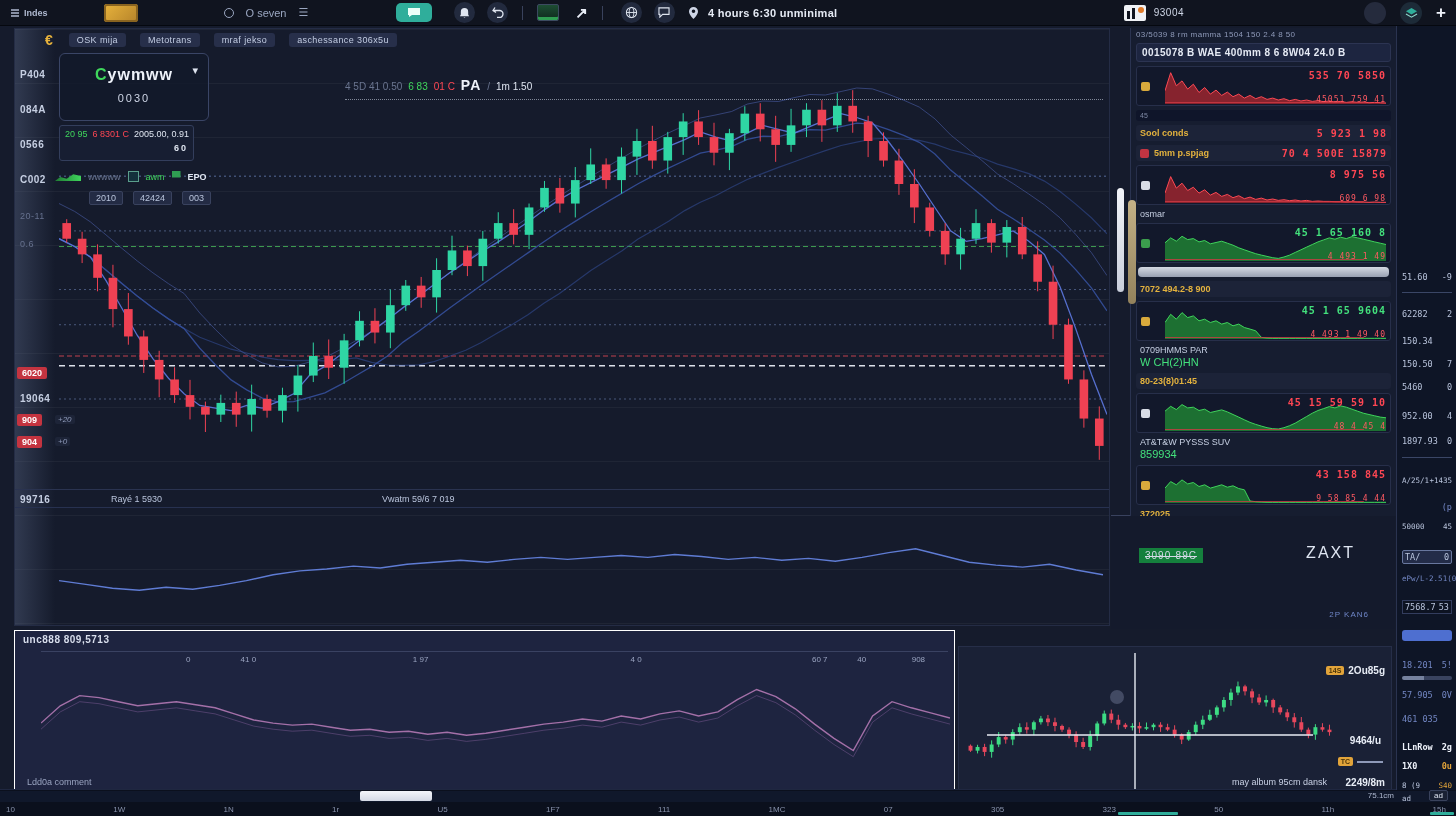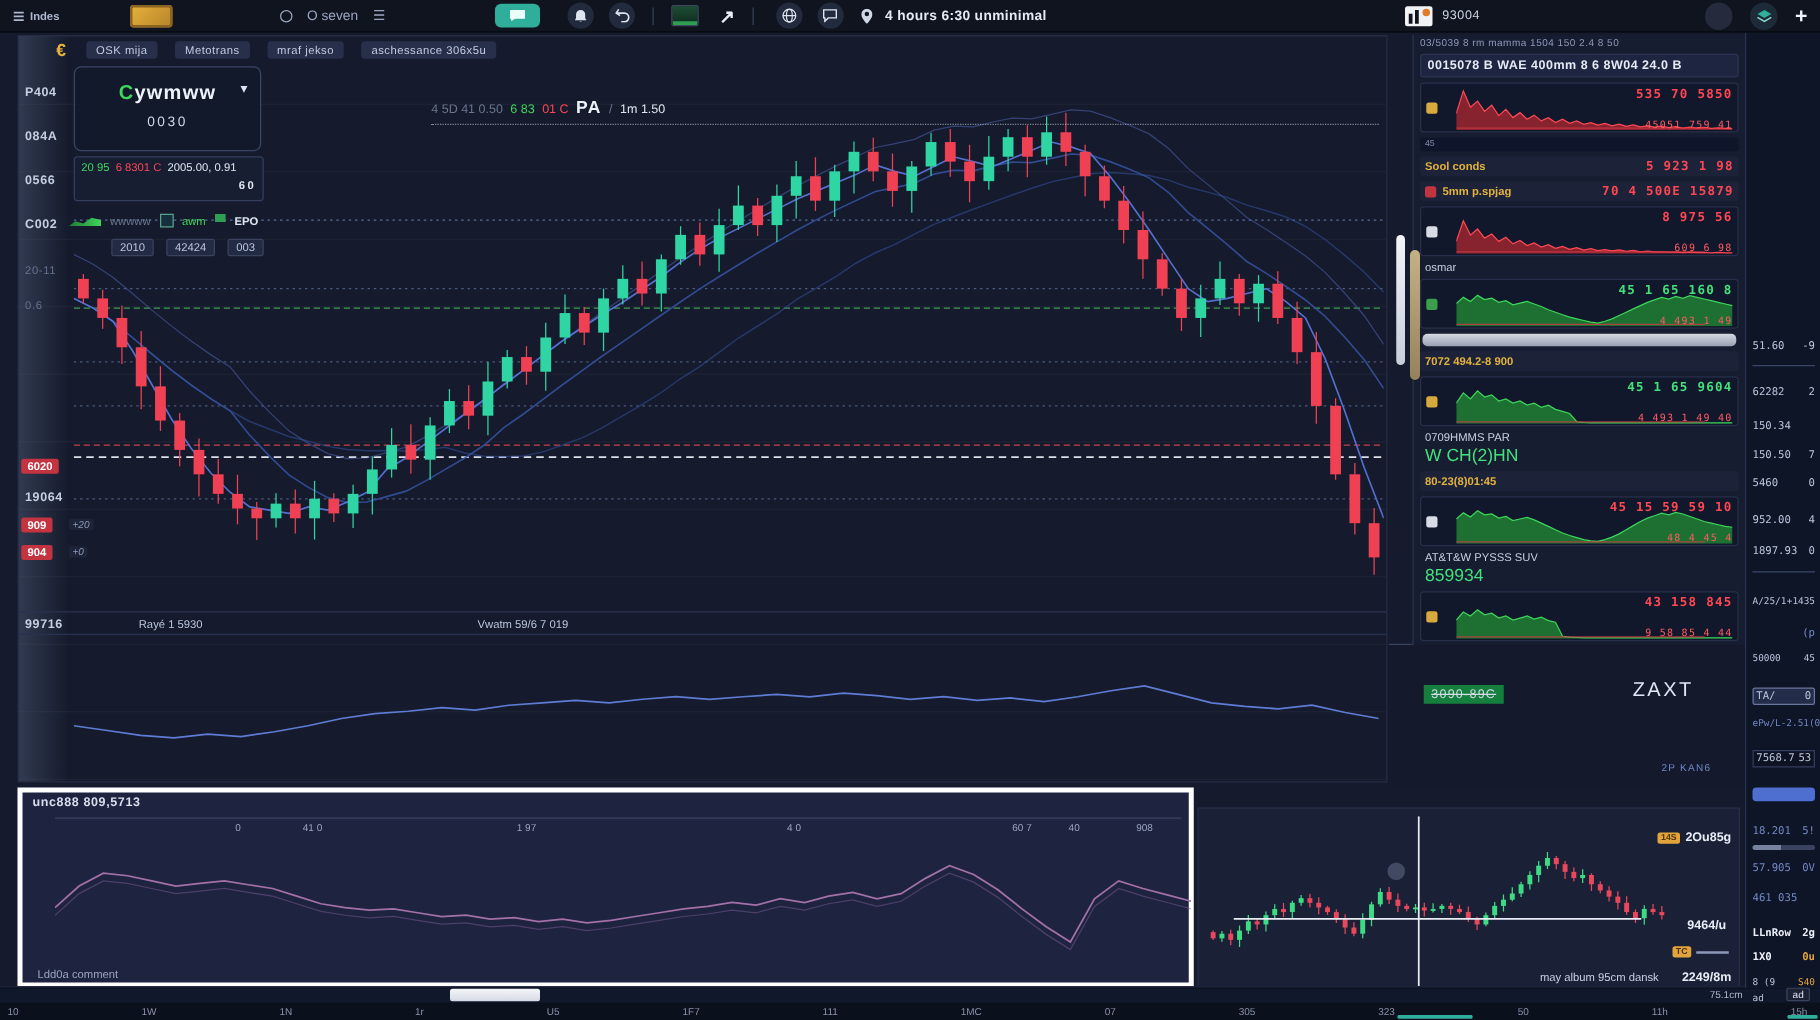--- a/index.html
+++ b/index.html
@@ -40,21 +40,21 @@
           background:linear-gradient(90deg,rgba(94,108,140,.38),rgba(20,27,46,0));pointer-events:none;}
   .toolbar2{position:absolute;left:30px;top:1px;height:20px;display:flex;align-items:center;gap:16px;z-index:6;}
   .euro{color:#e8b33c;font-size:14px;font-weight:bold;}
   .pill{font-size:9px;color:#c2cce2;background:#272f4a;border-radius:3px;padding:2px 8px;letter-spacing:.4px;}
   .sym-box{position:absolute;left:44px;top:24px;width:148px;height:66px;border:1px solid #3a4566;border-radius:6px;
            background:rgba(18,24,42,.78);z-index:5;text-align:center;}
   .sym-name{font-size:16px;font-weight:bold;color:#eef2fa;margin-top:12px;letter-spacing:1px;}
   .sym-name::first-letter{color:#3fd65c;}
   .sym-chev{position:absolute;right:10px;top:10px;color:#dfe5f0;font-size:11px;}
   .sym-tf{font-size:11px;color:#cfd6e6;margin-top:8px;letter-spacing:2px;}
-  .legend-box{position:absolute;left:44px;top:96px;width:152px;height:36px;border:1px solid #333e5c;border-radius:3px;
+  .legend-box{position:absolute;left:44px;top:96px;width:135px;height:36px;border:1px solid #333e5c;border-radius:3px;
               background:rgba(24,31,52,.85);z-index:5;font-size:9px;padding:3px 5px;box-sizing:border-box;}
   .legend-box .r1{display:flex;gap:5px;white-space:nowrap;}
   .legend-box .r2{text-align:right;color:#dfe5f0;font-weight:bold;margin-top:4px;letter-spacing:2px;}
   .g{color:#3fd65c;} .r{color:#ff4653;} .w{color:#dfe5f0;} .dimtx{color:#6a7590;}
   .legend-row2{position:absolute;left:40px;top:142px;display:flex;align-items:center;gap:7px;z-index:5;font-size:9px;}
   .spark{width:26px;height:9px;background:linear-gradient(90deg,#1f7a33,#3fd65c);clip-path:polygon(0 100%,20% 55%,45% 75%,70% 25%,100% 45%,100% 100%);}
   .chk{width:9px;height:9px;border:1px solid #5a9e8c;background:#14303c;}
   .flag{width:9px;height:11px;background:#2f9e52;clip-path:polygon(0 0,100% 0,100% 60%,0 60%,0 100%);}
   .legend-row3{position:absolute;left:74px;top:162px;display:flex;gap:10px;z-index:5;font-size:9px;color:#b9c4dc;}
   .tag3{background:#232b44;border:1px solid #39425e;border-radius:2px;padding:1px 6px;}
@@ -67,21 +67,21 @@
   .pbadge{position:absolute;left:2px;background:#c43440;color:#fff;font-size:9px;font-weight:bold;
           padding:1px 5px;border-radius:2px;z-index:5;}
   .pbadge .tg{position:absolute;left:38px;top:1px;color:#8e99b8;font-size:8px;font-weight:normal;background:#1d2438;
               padding:0 3px;border-radius:2px;}
   .subpanel{position:absolute;left:0;right:0;top:460px;height:136px;border-top:1px solid #2a3350;z-index:3;}
   .subpanel .hdr{display:flex;padding:4px 8px 3px 96px;font-size:9px;color:#b9c4dc;border-bottom:1px solid #273150;}
   .subpanel .hdr .rl{margin-left:220px;}
   .vol-svg{position:absolute;left:44px;top:26px;}
   
   .bottom-panel{position:absolute;left:14px;top:630px;width:941px;height:160px;background:#1e2440;
-                border:4px solid #ffffff;box-sizing:border-box;}
+                border:1px solid #ffffff;box-sizing:border-box;}
   .bp-title{position:absolute;left:8px;top:3px;font-size:10px;font-weight:bold;color:#d8deec;letter-spacing:.5px;}
   .bp-plot{position:absolute;left:26px;right:6px;top:20px;bottom:14px;border-top:1px solid #3a4262;}
   .bp-tick{position:absolute;top:3px;font-size:8px;color:#9aa4c0;}
   .bp-svg{position:absolute;left:0;top:10px;}
   .bp-footer{position:absolute;left:12px;bottom:2px;font-size:9px;color:#9aa4c0;}
   
   .mini-panel{position:absolute;left:958px;top:646px;width:434px;height:150px;background:#1a2136;
               border:1px solid #262e48;box-sizing:border-box;}
   .mini-plot{position:absolute;left:8px;top:6px;width:366px;height:136px;}
   .mini-label{position:absolute;font-size:10px;font-weight:bold;color:#e8edf6;display:flex;align-items:center;gap:4px;}
@@ -104,21 +104,21 @@
   .rprice{position:absolute;right:4px;top:3px;font-family:"DejaVu Sans Mono",monospace;font-size:10px;font-weight:bold;letter-spacing:1px;}
   .rsub{position:absolute;right:4px;bottom:1px;font-family:"DejaVu Sans Mono",monospace;font-size:8px;color:#ff5a62;letter-spacing:1px;}
   .rprice.red{color:#ff4653;} .rprice.green{color:#43e07c;}
   .srow:not(.chart) .rchart{display:none;}
   .srow:not(.chart) .rprice{position:static;margin-left:auto;}
   .srow:not(.chart) .rsub{display:none;}
   .srow.bar{height:11px;background:#0f152a;color:#7e88a4;font-size:7px;}
   .srow.label{height:16px;}
   .srow.text,.srow.text2{background:transparent;padding:0 4px;}
   .srow.text2{flex-direction:column;align-items:flex-start;gap:1px;}
-  .srow.text2 .t2sub{font-size:14px;color:#43e07c;display:block;}
+  .srow.text2 .t2sub{font-size:11px;color:#43e07c;display:block;}
   .srow.scroll{height:10px;background:linear-gradient(180deg,#d4d9e2,#98a0b2);border-radius:4px;margin:0 2px;}
   .rlabel{white-space:nowrap;overflow:hidden;}
   .rlabel.yellow{color:#e3b23e;font-weight:bold;}
   
   .below-panel{position:absolute;left:1111px;top:515px;width:284px;height:114px;background:#141a2c;
                border-top:1px solid #39425e;box-sizing:border-box;}
   .strike{position:absolute;left:28px;top:32px;font-size:10px;color:#d4dae8;text-decoration:line-through;
           background:#15803d;padding:2px 6px;letter-spacing:1px;}
   .zaxt{position:absolute;right:40px;top:28px;font-size:16px;color:#dfe6f2;letter-spacing:2px;}
   .kan{position:absolute;right:26px;bottom:10px;font-size:8px;color:#6f86c8;letter-spacing:1px;}

